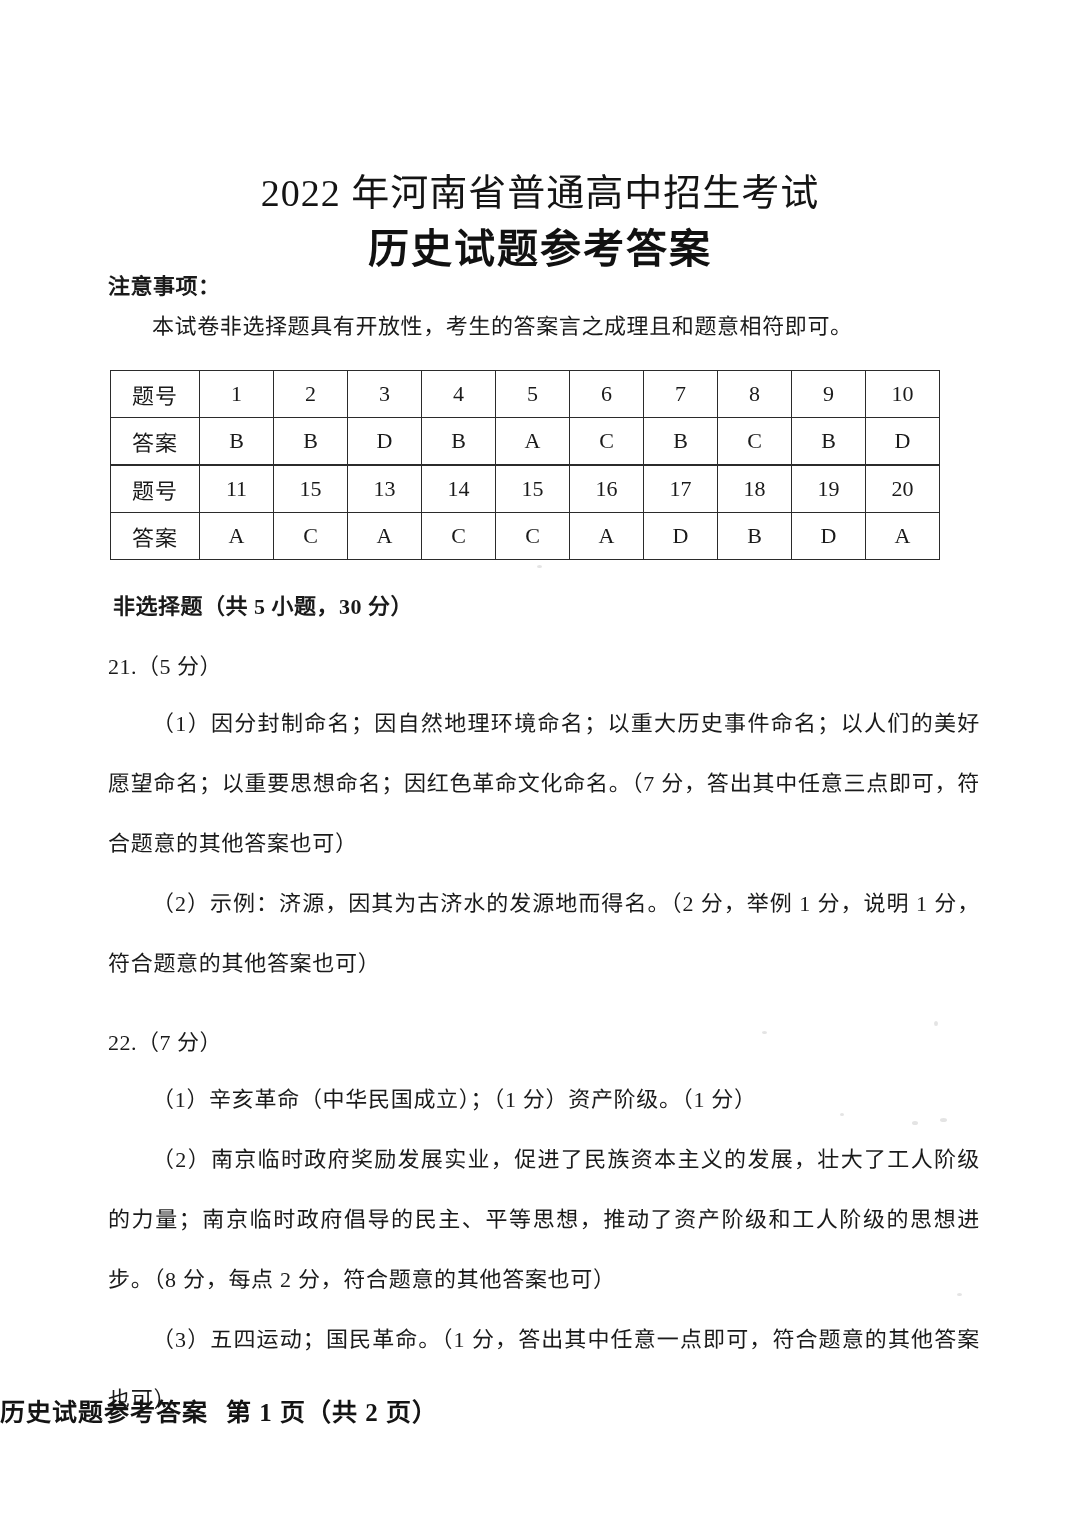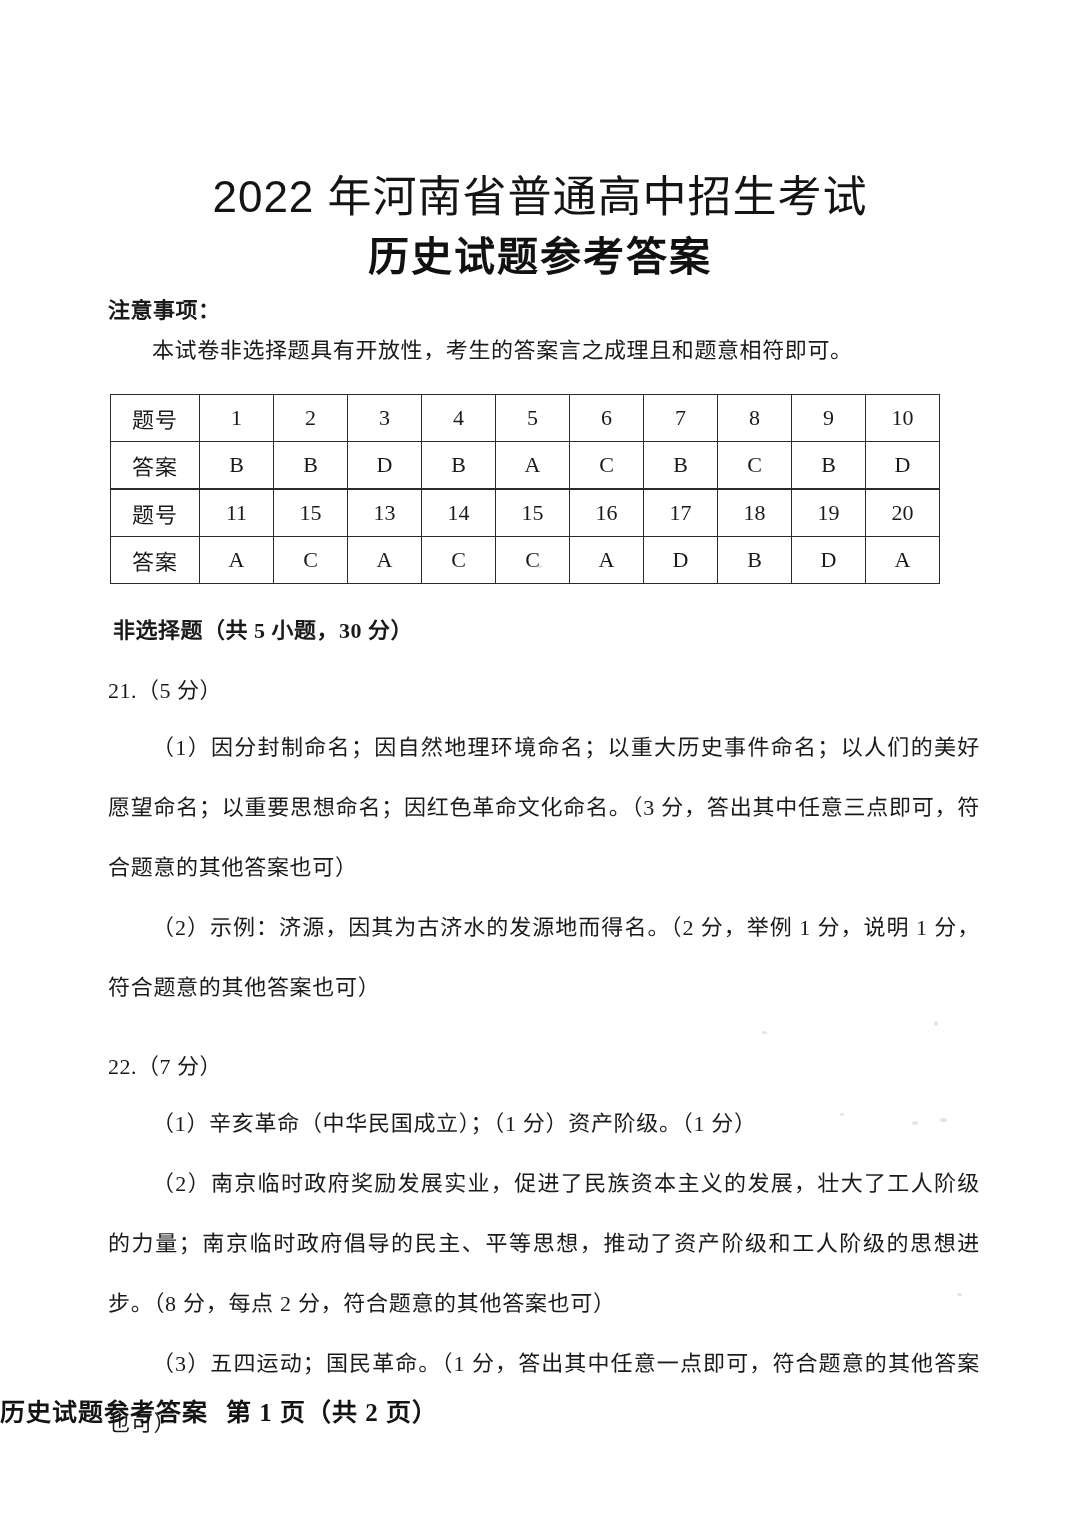--- a/index.html
+++ b/index.html
@@ -22,43 +22,43 @@
     inset: 0;
     padding: 0;
   }
 
   
   .title-block {
     margin-top: 168px;
     text-align: center;
   }
   .doc-title {
-    font-size: 44px;
+    font-size: 38px;
     line-height: 1.32;
     letter-spacing: 1px;
     color: #141414;
     font-weight: 500;
-    font-family: Liberation Sans, sans-serif;
+    font-family: Liberation Serif, serif;
     text-align: center;
   }
   .doc-subtitle {
     font-size: 41px;
     line-height: 1.34;
     font-weight: bold;
     letter-spacing: 2px;
     color: #111111;
     margin-top: 4px;
   }
 
   
   .content {
     position: absolute;
     left: 108px;
     right: 100px;
-    top: 300px;
+    top: 276px;
   }
   .lbl-bold {
     font-weight: bold;
     font-size: 22px;
     line-height: 1.0;
     letter-spacing: 0.5px;
   }
   .notice-head {
     margin: 0 0 18px 0;
   }
@@ -215,21 +215,21 @@
           <td>B</td>
           <td>D</td>
           <td>A</td>
         </tr>
       </tbody>
     </table>
 
     <p class="lbl-bold section-head-2">非选择题（共 5 小题，30 分）</p>
 
     <p class="qnum">21.（5 分）</p>
-    <p class="para indent para-first">（1）因分封制命名；因自然地理环境命名；以重大历史事件命名；以人们的美好愿望命名；以重要思想命名；因红色革命文化命名。（3 分，答出其中任意三点即可，符合题意的其他答案也可）</p>
+    <p class="para indent para-first">（1）因分封制命名；因自然地理环境命名；以重大历史事件命名；以人们的美好愿望命名；以重要思想命名；因红色革命文化命名。（7 分，答出其中任意三点即可，符合题意的其他答案也可）</p>
     <p class="para indent gap-sm">（2）示例：济源，因其为古济水的发源地而得名。（2 分，举例 1 分，说明 1 分，符合题意的其他答案也可）</p>
 
     <p class="qnum">22.（7 分）</p>
     <p class="para indent para-first">（1）辛亥革命（中华民国成立）；（1 分）资产阶级。（1 分）</p>
     <p class="para indent gap-sm">（2）南京临时政府奖励发展实业，促进了民族资本主义的发展，壮大了工人阶级的力量；南京临时政府倡导的民主、平等思想，推动了资产阶级和工人阶级的思想进步。（8 分，每点 2 分，符合题意的其他答案也可）</p>
     <p class="para indent gap-sm">（3）五四运动；国民革命。（1 分，答出其中任意一点即可，符合题意的其他答案也可）</p>
 
   </div>
 
   <div class="footer">

